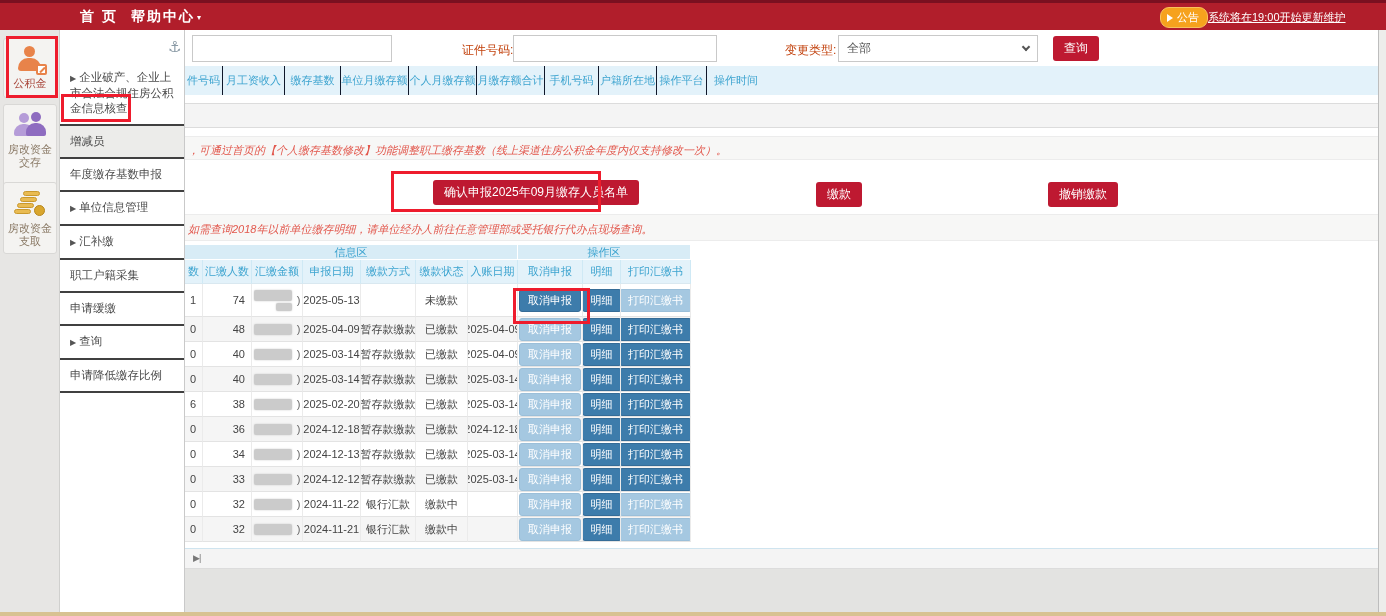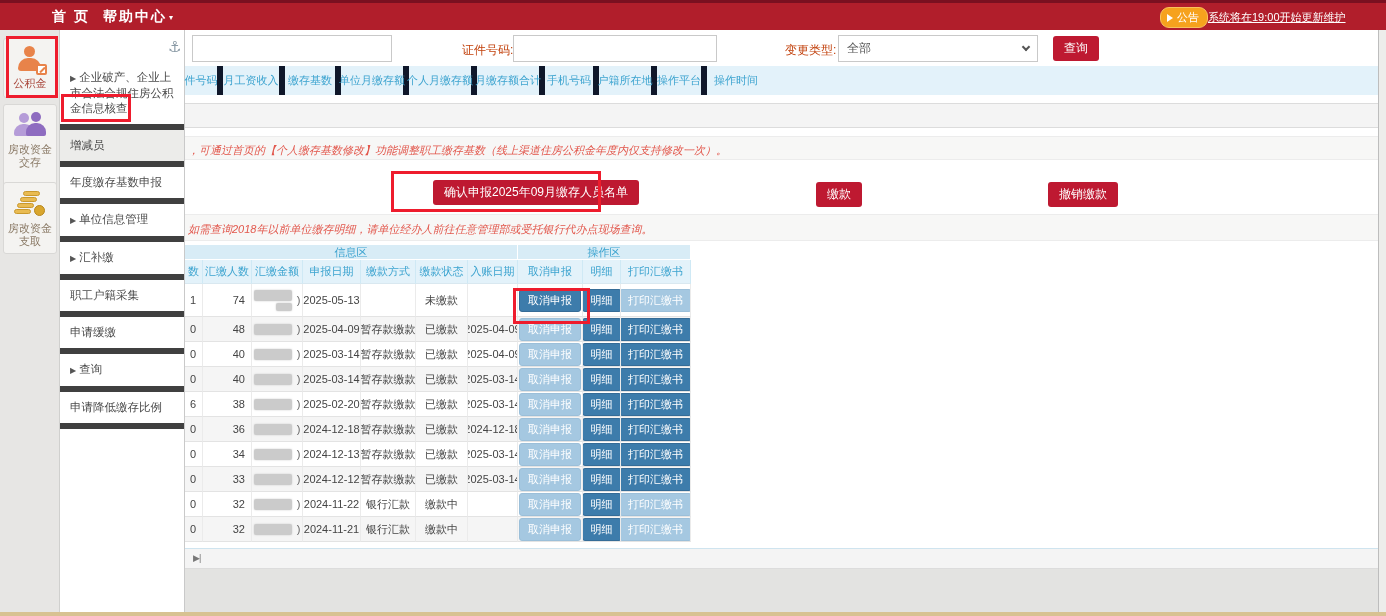--- a/index.html
+++ b/index.html
@@ -4,21 +4,21 @@
 <style>
   * { margin:0; padding:0; box-sizing:border-box; }
   html,body { width:1386px; height:616px; }
   body { font-family:"Liberation Sans","DejaVu Sans",sans-serif; background:#ffffff; position:relative; overflow:hidden; }
 
   .abs { position:absolute; }
 
   
   .topstrip { left:0; top:0; width:1386px; height:3px; background:#7a1020; }
   .topbar { left:0; top:3px; width:1386px; height:27px; background:#b11e2b; color:#fff; }
-  .topbar .nav-item { position:absolute; top:5px; font-size:14px; font-weight:bold; letter-spacing:2px; cursor:pointer; }
+  .topbar .nav-item { position:absolute; top:5px; font-size:14px; font-weight:bold; letter-spacing:2px; cursor:pointer;margin-left:28px; }
   .nav-home { left:52px; }
   .nav-help { left:103px; letter-spacing:0; }
   .nav-caret { font-size:8px; vertical-align:middle; margin-left:2px; }
   .announce-badge { position:absolute; top:4px; left:1160px; background:#f6a21d; border:1px solid #f8c15c; color:#fff; font-size:11px; border-radius:9px; padding:2px 8px 2px 6px; display:flex; align-items:center; gap:4px; }
   .spk { width:0; height:0; border-top:4px solid transparent; border-bottom:4px solid transparent; border-left:6px solid #fff; display:inline-block; }
   .announce-link { position:absolute; top:7px; left:1208px; font-size:11px; color:#fff; text-decoration:underline; cursor:pointer; }
 
   
   .iconbar { left:0; top:30px; width:60px; height:582px; background:#e7e6e4; border-right:1px solid #d0d0ce; }
   .tile { position:absolute; left:3px; width:54px; background:#f4f3f1; border:1px solid #d9d8d6; border-radius:3px; text-align:center; font-size:11px; line-height:13px; padding-top:7px; cursor:pointer; }
@@ -40,21 +40,21 @@
   .icon-coins { position:relative; width:32px; height:28px; margin:0 auto; }
   .icon-coins .c { position:absolute; width:17px; height:5px; background:#e9bb52; border:1px solid #c9992e; border-radius:3px; }
   .icon-coins .c1 { left:9px; top:1px; }
   .icon-coins .c2 { left:6px; top:7px; }
   .icon-coins .c3 { left:3px; top:13px; }
   .icon-coins .c4 { left:0px; top:19px; }
   .icon-coins .cc { position:absolute; right:1px; bottom:2px; width:11px; height:11px; border-radius:50%; background:#d9a62e; border:1px solid #b8871c; }
 
   
   .menupanel { left:60px; top:30px; width:125px; height:582px; background:#fff; border-right:1px solid #c9c9c9; padding-top:32px; }
-  .menu-item { position:relative; font-size:11.5px; color:#4a4a4a; padding:8px 8px 8px 10px; border-bottom:6px solid #404040; cursor:pointer; line-height:15px; }
+  .menu-item { position:relative; font-size:11.5px; color:#4a4a4a; padding:8px 8px 8px 10px; border-bottom:2px solid #404040; cursor:pointer; line-height:15px; }
   .menu-item.first { border-top:0; }
   .menu-item .arrow { font-size:8px; color:#555; margin-right:3px; }
   .menu-item.selected { background:#ececea;font-family:Liberation Serif, serif; }
 
   
   .content-border { left:1378px; top:30px; width:8px; height:582px; background:#ededeb; border-left:1px solid #bdbdbd; }
 
   .anchor-ic { left:168px; top:38px; font-size:15px; color:#8a9aa5; }
   .inp { position:absolute; height:27px; border:1px solid #c9c9c9; background:#fff; font-size:12px; padding:0 6px; color:#333; }
   .inp1 { left:192px; top:35px; width:200px; }
@@ -62,21 +62,21 @@
   .flabel { position:absolute; top:42px; font-size:12px; color:#c2410c; }
   .lab-id { left:462px; }
   .lab-type { left:785px; }
   .select-box { left:838px; top:35px; width:200px; height:27px; border:1px solid #c9c9c9; background:#fff; font-size:12px; color:#555; display:flex; align-items:center; padding:0 8px; justify-content:space-between; cursor:pointer; }
   .chev { display:inline-block; width:6px; height:6px; border-right:2px solid #555; border-bottom:2px solid #555; transform:rotate(45deg); margin-top:-3px; }
   .btn-red { position:absolute; background:#be1931; color:#fff; border:none; border-radius:3px; font-size:12px; padding:4px 11px; cursor:pointer; font-family:inherit; }
   .btn-query { left:1053px; top:36px; }
 
   
   .tophead { left:185px; top:66px; width:1193px; height:29px; background:#e3f2fa; display:flex; align-items:stretch; }
-  .tophead .col { border-right:6px solid #0f172a; color:#3ba3cf; font-size:11px; display:flex; align-items:center; justify-content:center; padding:0 4px; white-space:nowrap; }
+  .tophead .col { border-right:1px solid #0f172a; color:#3ba3cf; font-size:11px; display:flex; align-items:center; justify-content:center; padding:0 4px; white-space:nowrap; }
 
   .resultsbar { left:185px; top:103px; width:1193px; height:25px; background:#f4f4f4; border-top:1px solid #dcdcdc; border-bottom:1px solid #dcdcdc; }
 
   .noticebar { left:185px; top:136px; width:1193px; height:24px; background:#f7f7f6; border-top:1px solid #ececec; border-bottom:1px solid #ececec; }
   .noticebar2 { left:185px; top:214px; width:1193px; height:27px; background:#f7f7f6; border-top:1px solid #ececec; border-bottom:1px solid #ececec; }
   .notice-text { position:absolute; left:3px; top:6px; font-size:11px; font-style:italic; color:#e2574c; white-space:nowrap; }
 
   .btn-confirm { left:433px; top:180px; }
   .btn-pay { left:816px; top:182px; }
   .btn-revoke { left:1048px; top:182px; }

